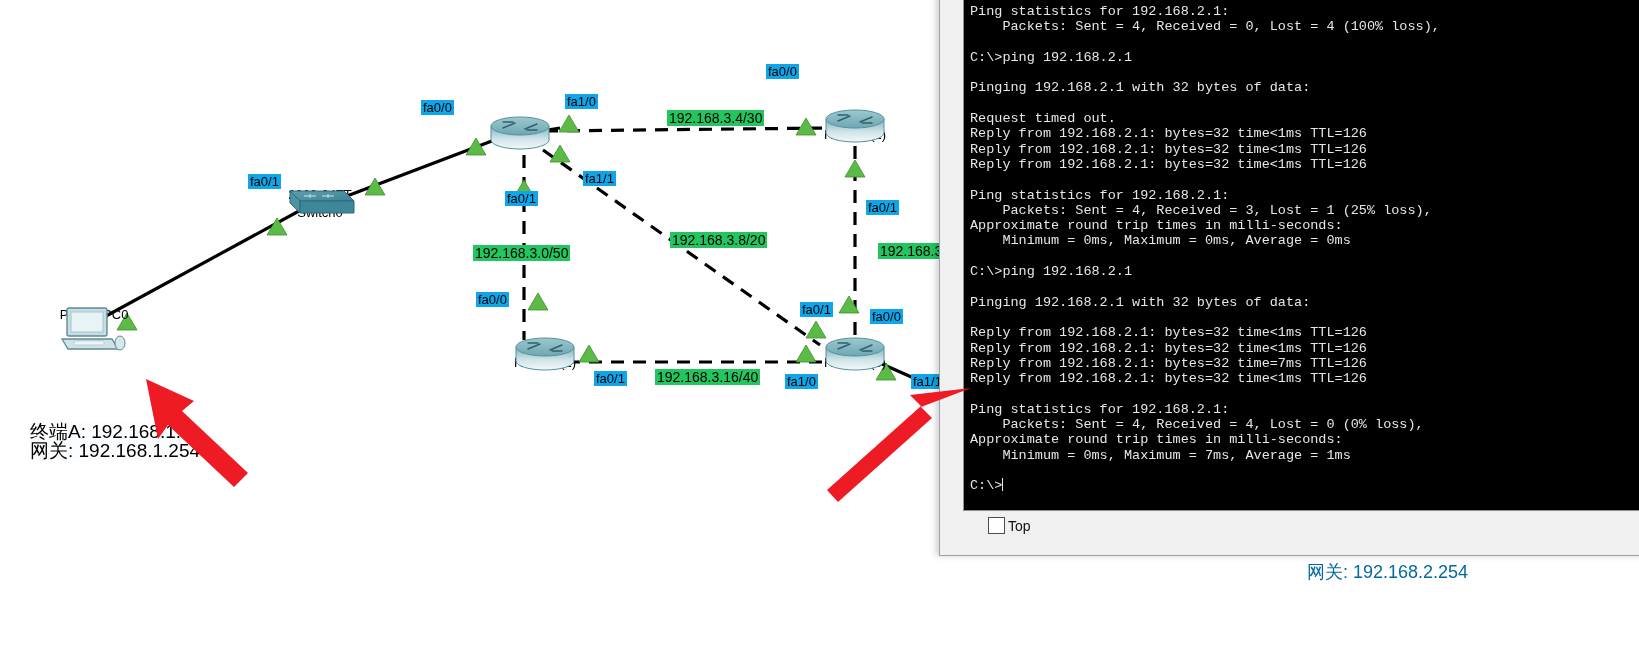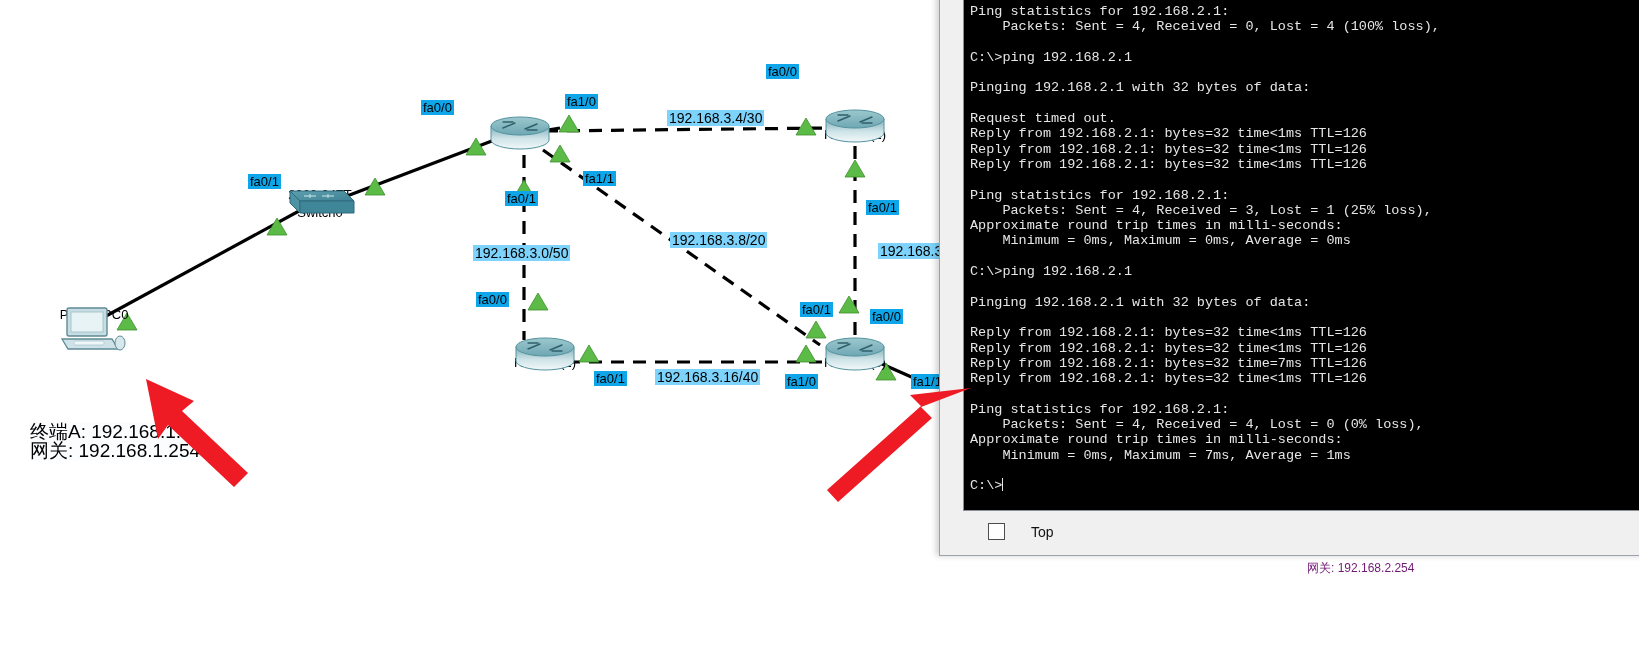--- a/index.html
+++ b/index.html
@@ -23,21 +23,21 @@
     font-family:"Liberation Sans", sans-serif;
   }
 
   .iflabel{
     position:absolute;font-size:13px;color:#000;white-space:nowrap;
     background:#0ea5e9;padding:0 2px;line-height:15px;
     font-family:"Liberation Sans", sans-serif;
   }
   .netlabel{
     position:absolute;font-size:14px;color:#000;white-space:nowrap;
-    background:#7dd3fc;padding:0 2px;line-height:16px;
+    background:#22c55e;padding:0 2px;line-height:16px;
     font-family:"Liberation Sans", sans-serif;
     text-align:right;
   }
 
   .annot{
     position:absolute;font-size:19px;color:#000;white-space:nowrap;
     line-height:19px;background:#fbfcfe;
     font-family:"Liberation Sans", sans-serif;
   }
 
@@ -62,26 +62,26 @@
     line-height:15.3px;
     white-space:pre;
     padding:4px 0 0 6px;
     letter-spacing:0px;
   }
   .term .blank{display:block;height:15.3px;}
   .term .line{display:block;height:15.3px;}
   .cursor{display:inline-block;width:1px;height:13px;background:#e6e6e6;vertical-align:-2px;}
 
   .win-foot{position:absolute;left:0;right:0;bottom:0;height:42px;background:#f0f0f0;}
-  .chk-row{position:absolute;left:16px;top:10px;display:flex;align-items:center;gap:26px;padding-left:32px;}
+  .chk-row{position:absolute;left:16px;top:4px;display:flex;align-items:center;gap:3px;padding-left:32px;}
   .chk{width:15px;height:15px;border:1.5px solid #4d4d4d;background:#fff;display:block;}
   .chk-lbl{font-size:14px;color:#111;font-family:"Liberation Sans",sans-serif;}
 
   .behind-note{
-    position:absolute;font-size:12px;color:#701a75;white-space:nowrap;
+    position:absolute;font-size:18px;color:#0369a1;white-space:nowrap;
     font-family:"Liberation Sans", sans-serif;
   }
 
   .arrow{position:absolute;}
 </style>
 </head>
 <body>
 
 <div id="canvas">
 

